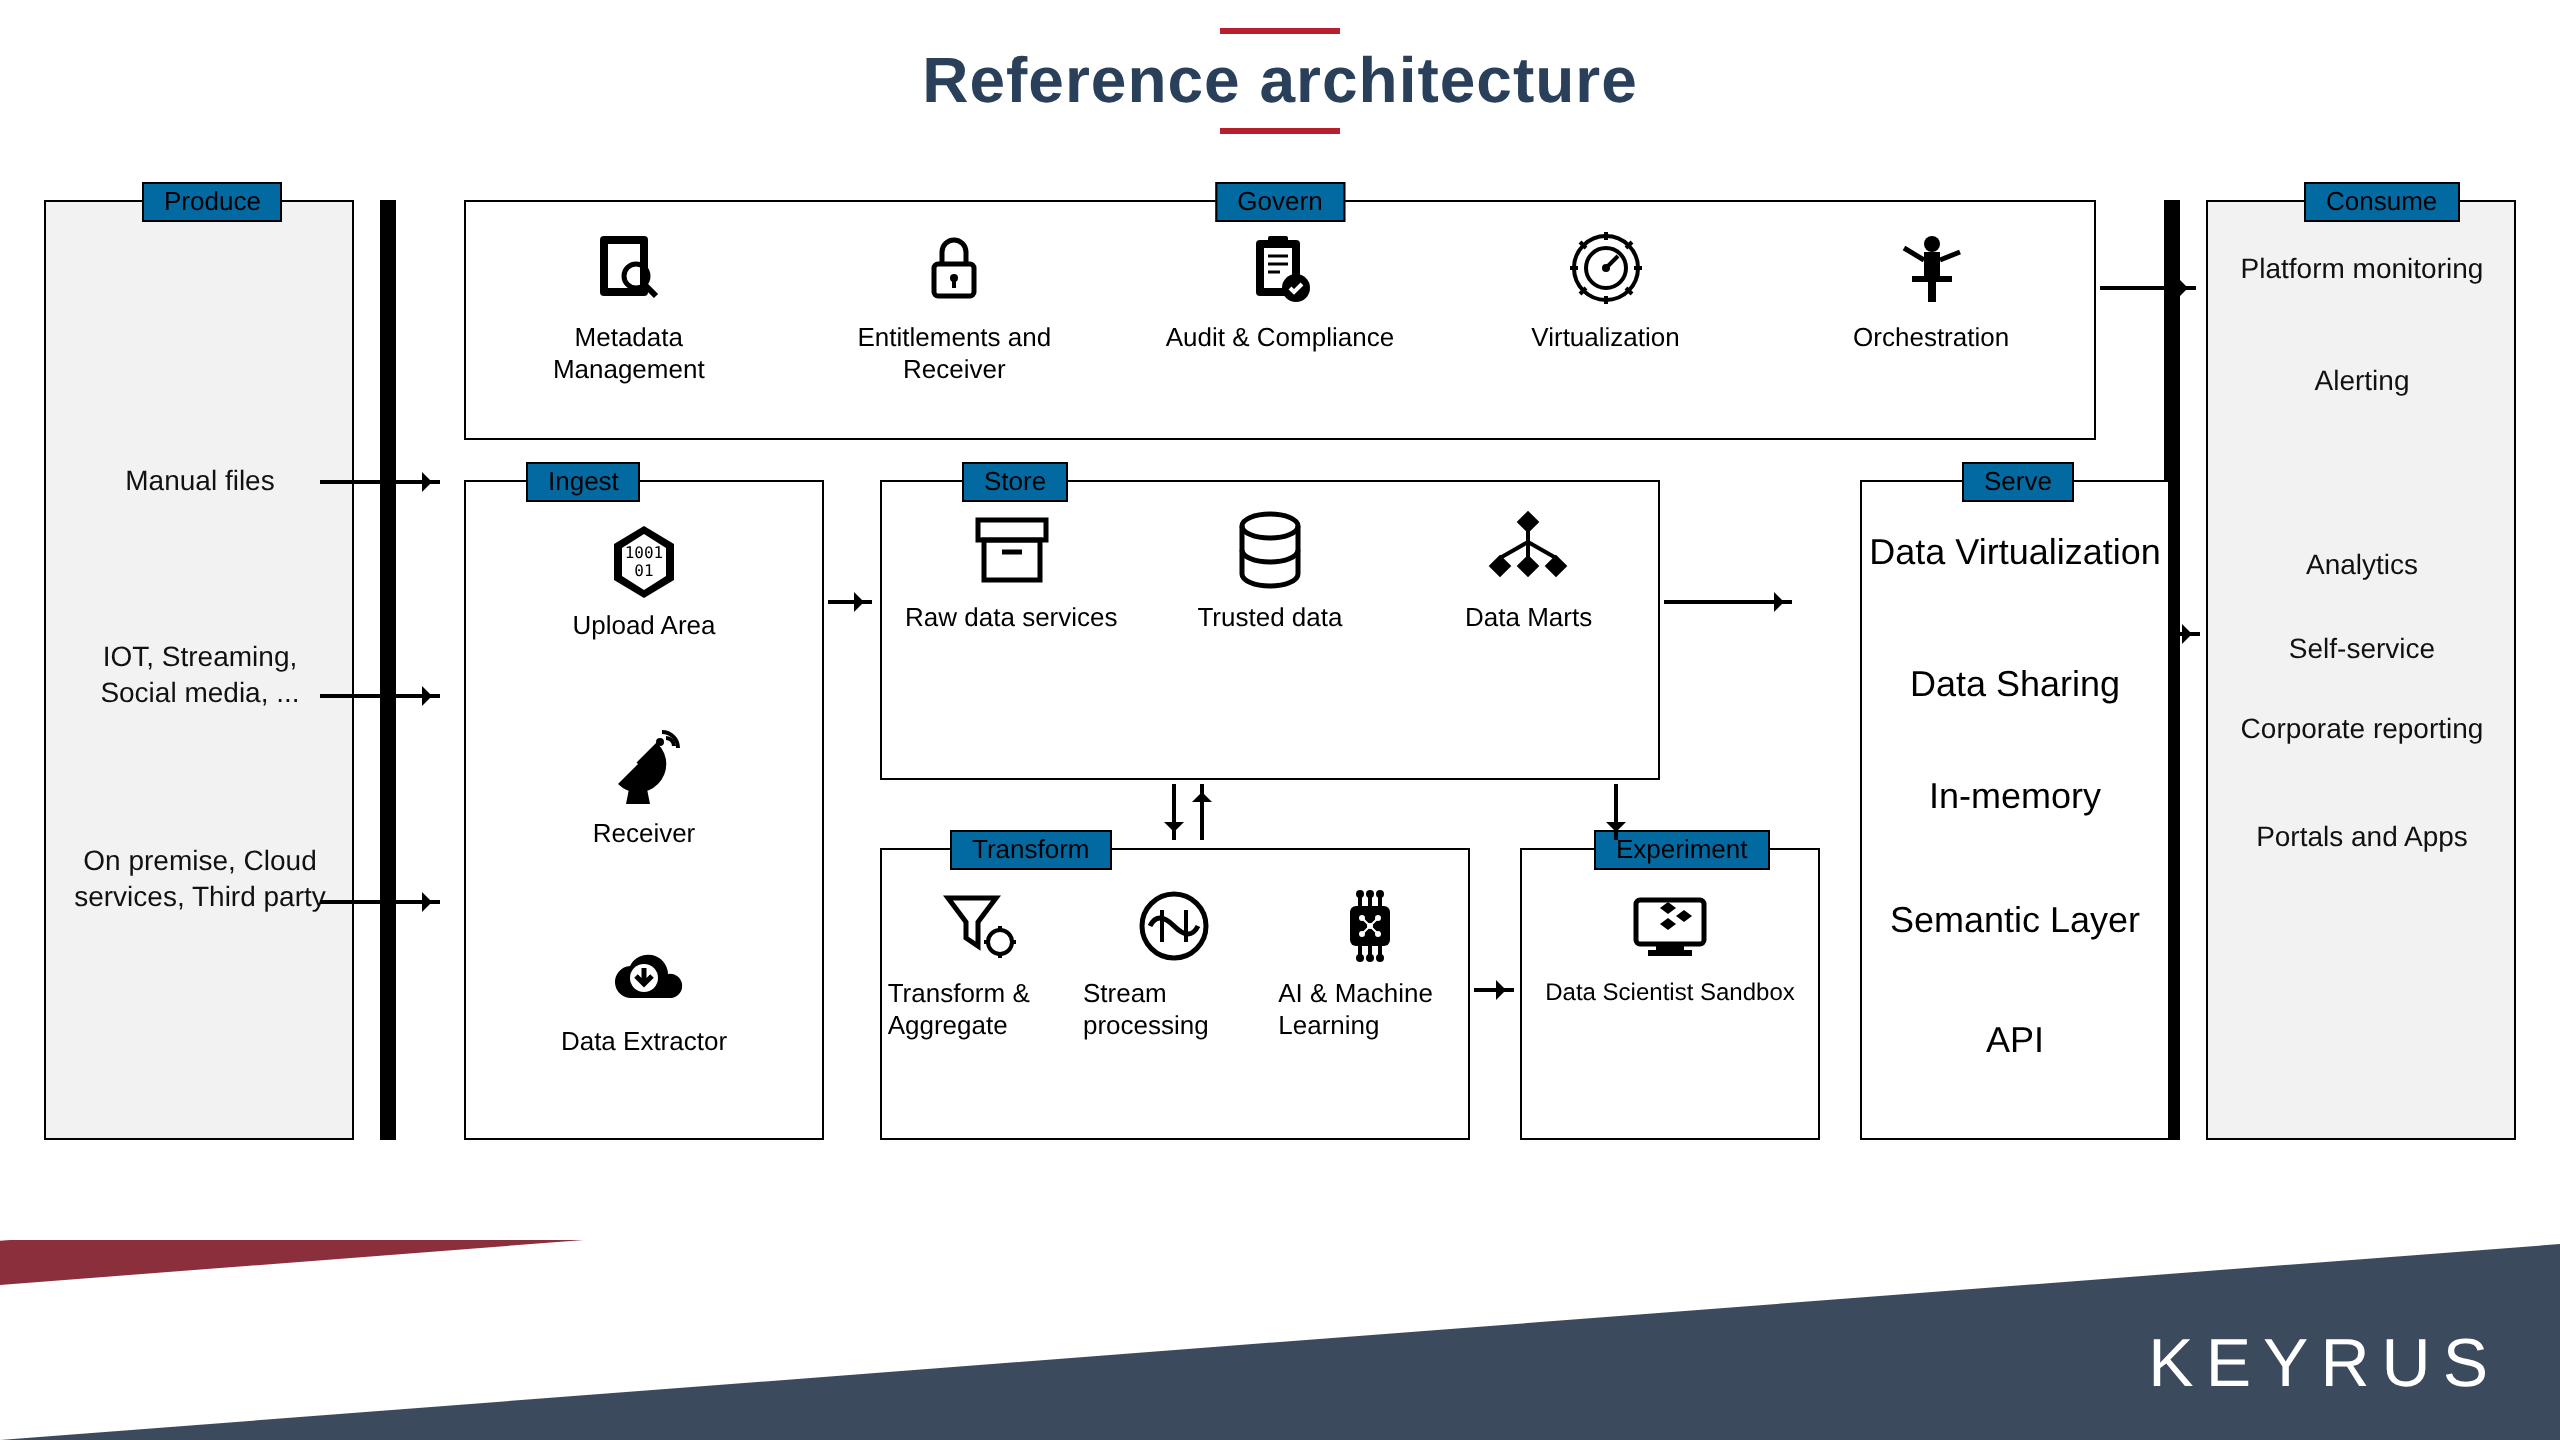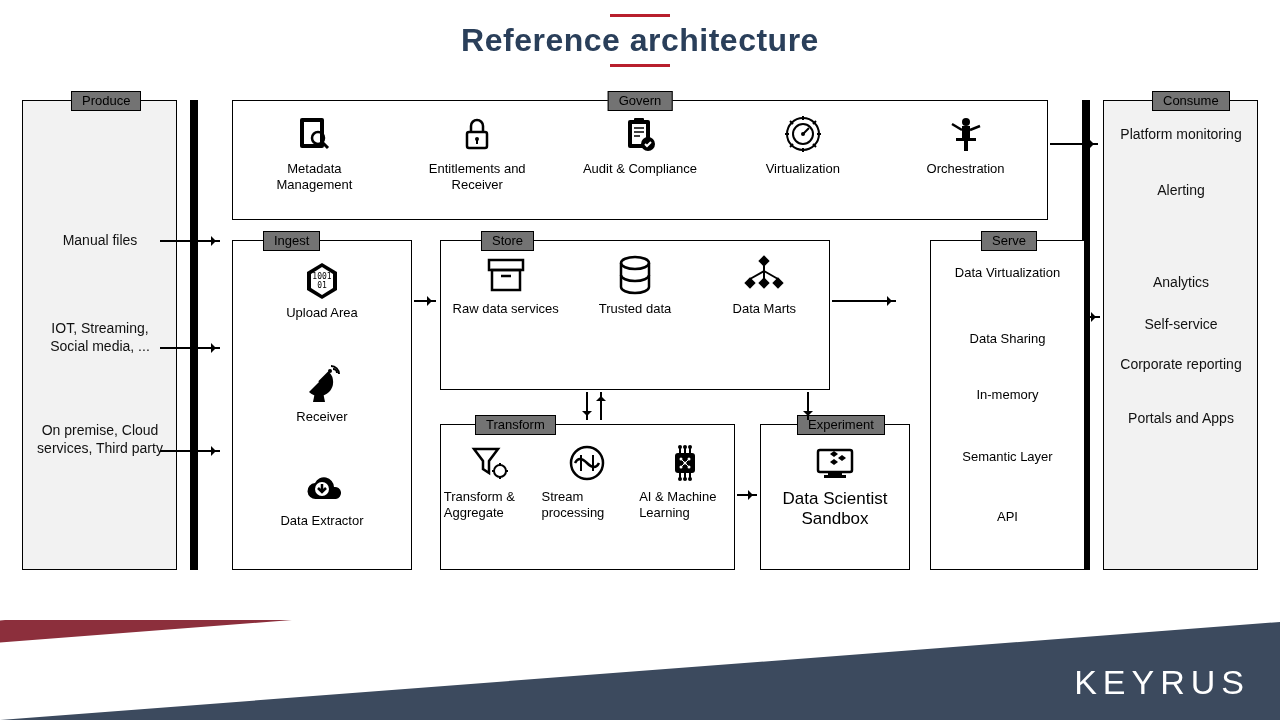--- a/index.html
+++ b/index.html
@@ -4,21 +4,21 @@
 <style>
   html,body{margin:0;padding:0;width:1280px;height:720px;font-family:"Segoe UI",Arial,sans-serif;background:#fff;overflow:hidden}
   *{box-sizing:border-box}
   .abs{position:absolute}
   .page-title{top:22px;left:0;width:100%;text-align:center;font-size:32px;font-weight:700;color:#2a3f5a;letter-spacing:.5px}
   .title-bar-t{top:14px;left:610px;width:60px;height:3px;background:#b81f2d}
   .title-bar-b{top:64px;left:610px;width:60px;height:3px;background:#b81f2d}
 
   .box{border:1px solid #000;background:#fff}
   .gray{background:#f2f2f2}
-  .box-label{position:absolute;top:-10px;left:50%;transform:translateX(-50%);background:#737373;border:1px solid #000;padding:0 10px;font-size:13px;line-height:18px}
+  .box-label{position:absolute;top:-10px;left:50%;transform:translateX(-50%);background:#0369a1;border:1px solid #000;padding:0 10px;font-size:13px;line-height:18px}
 
   
   .produce{top:100px;left:22px;width:155px;height:470px}
   .produce .box-label{left:48px;transform:none}
   .p-item{position:absolute;left:8px;width:138px;text-align:center;font-size:14px;color:#111;line-height:1.3}
 
   
   .consume{top:100px;right:22px;width:155px;height:470px}
   .consume .box-label{left:48px;transform:none}
   .c-item{position:absolute;left:8px;width:138px;text-align:center;font-size:14px;color:#111;line-height:1.3}
@@ -46,26 +46,26 @@
   .st-cell .ic{height:44px;display:flex;align-items:center;justify-content:center;margin-bottom:4px}
 
   
   .transform{top:424px;left:440px;width:295px;height:146px}
   .tr-row{position:absolute;top:16px;left:0;width:100%;display:flex;justify-content:space-around}
   .tr-cell{width:92px;font-size:13px;line-height:1.2}
   .tr-cell .ic{height:44px;display:flex;align-items:center;justify-content:center;margin-bottom:4px}
 
   
   .experiment{top:424px;left:760px;width:150px;height:146px}
-  .ex-cell{position:absolute;top:16px;width:100%;text-align:center;font-size:17px;line-height:1.2}
+  .ex-cell{position:absolute;top:16px;width:100%;text-align:center;font-size:12px;line-height:1.2}
   .ex-cell .ic{height:44px;display:flex;align-items:center;justify-content:center;margin-bottom:4px}
 
   
   .serve{top:240px;left:930px;width:155px;height:330px}
-  .sv-cell{position:absolute;width:100%;text-align:center;font-size:13px;line-height:1.25}
+  .sv-cell{position:absolute;width:100%;text-align:center;font-size:18px;line-height:1.25}
 
   
   .arrow{position:absolute;background:#000}
   .arrow.h{height:2px}
   .arrow.h:after{content:"";position:absolute;right:-1px;top:-4px;border:5px solid transparent;border-left-color:#000}
   .arrow.v-dn{width:2px}
   .arrow.v-dn:after{content:"";position:absolute;bottom:-1px;left:-4px;border:5px solid transparent;border-top-color:#000}
   .arrow.v-up{width:2px}
   .arrow.v-up:after{content:"";position:absolute;top:-1px;left:-4px;border:5px solid transparent;border-bottom-color:#000}
 

